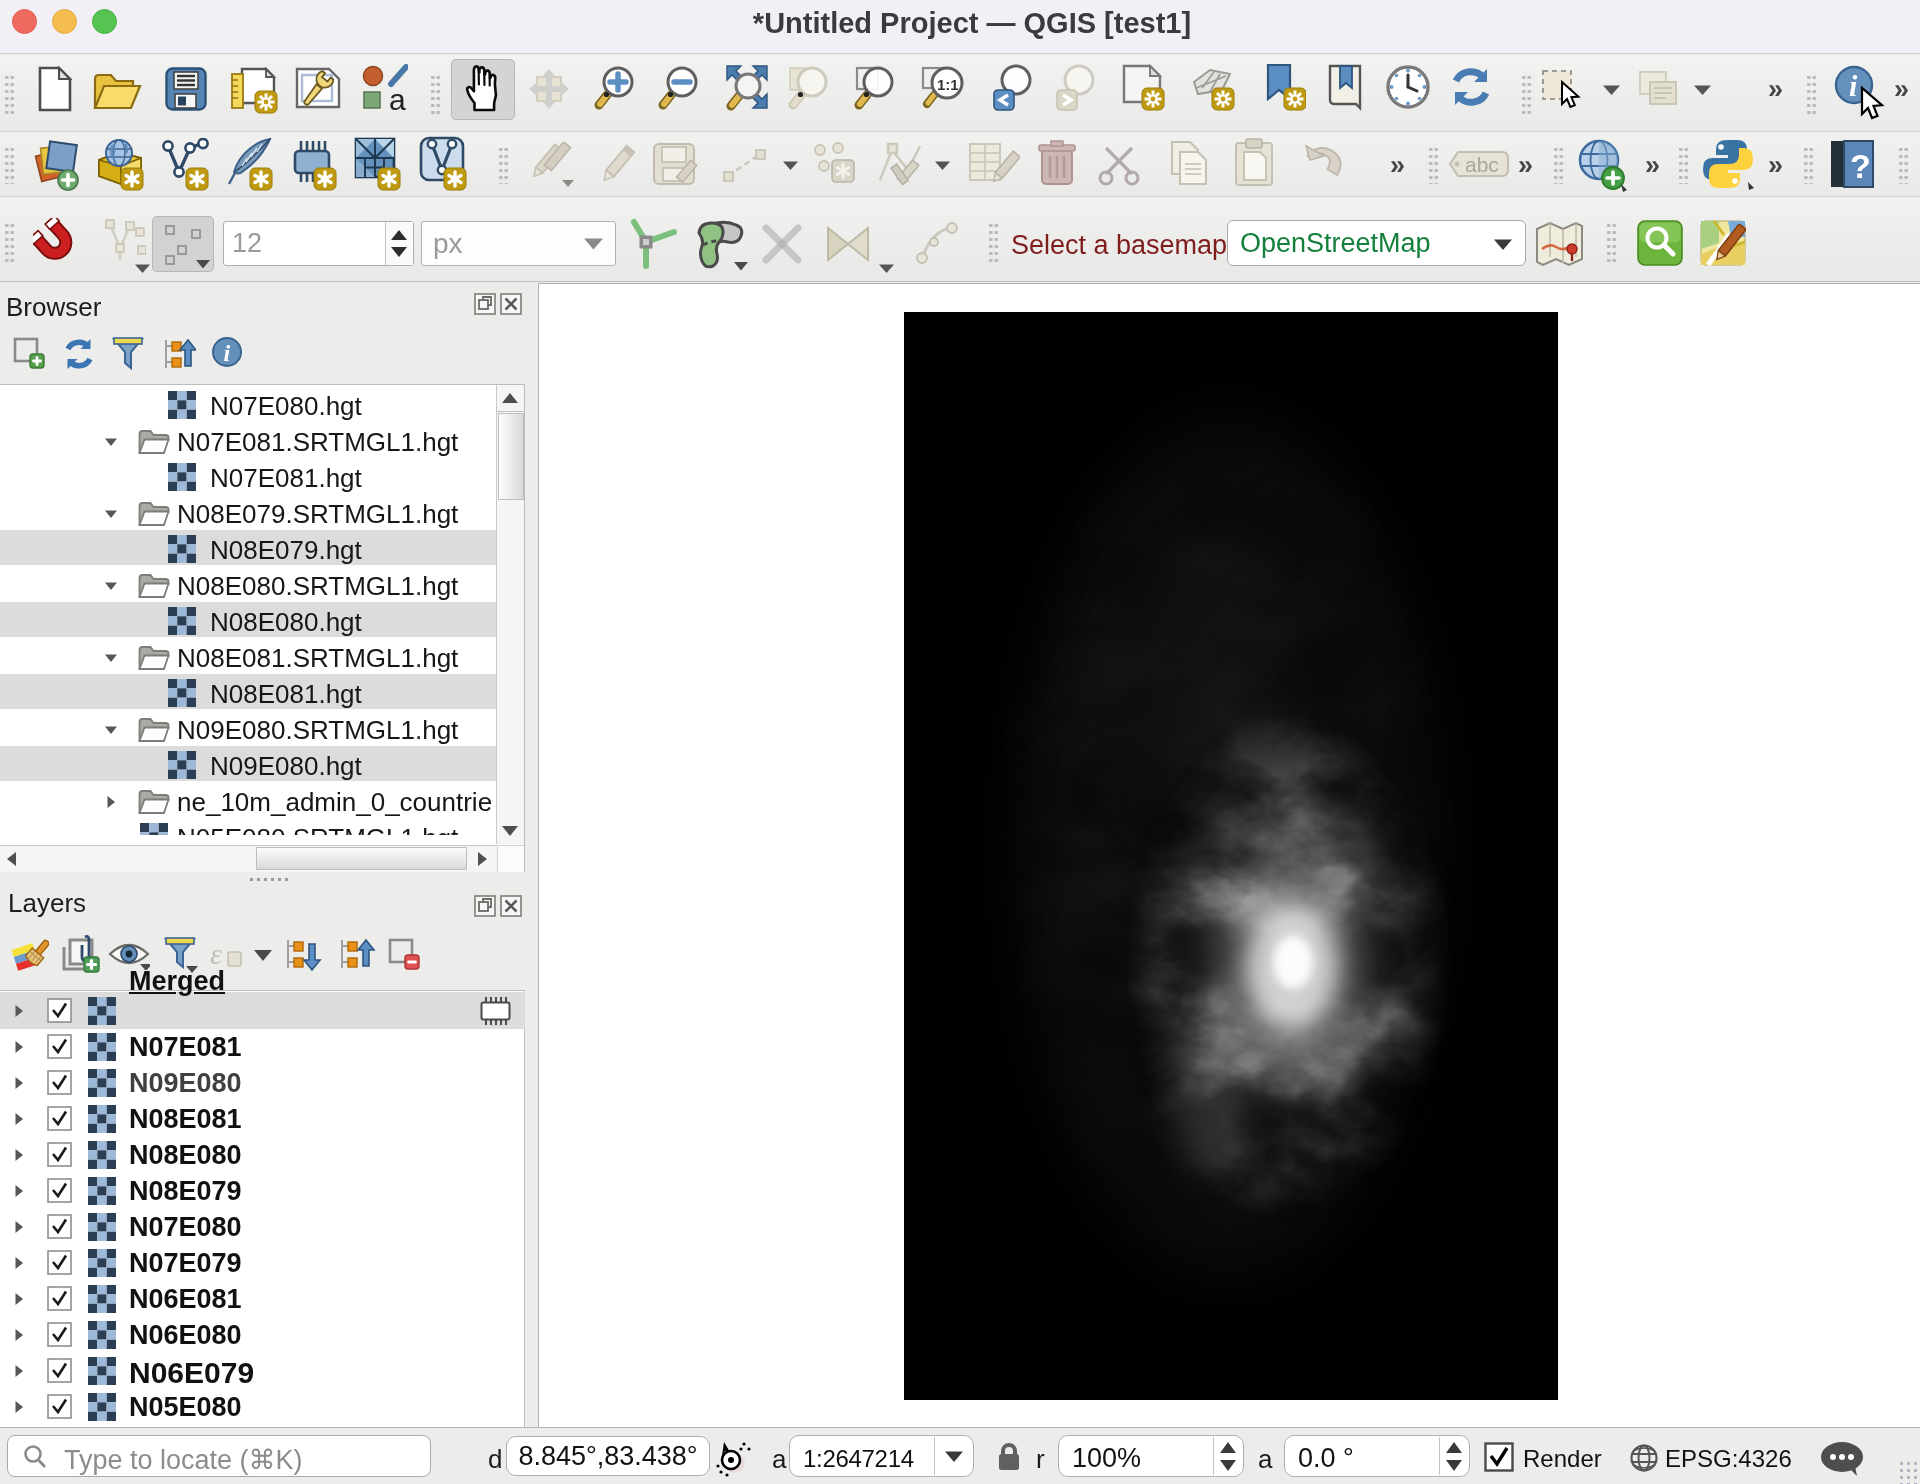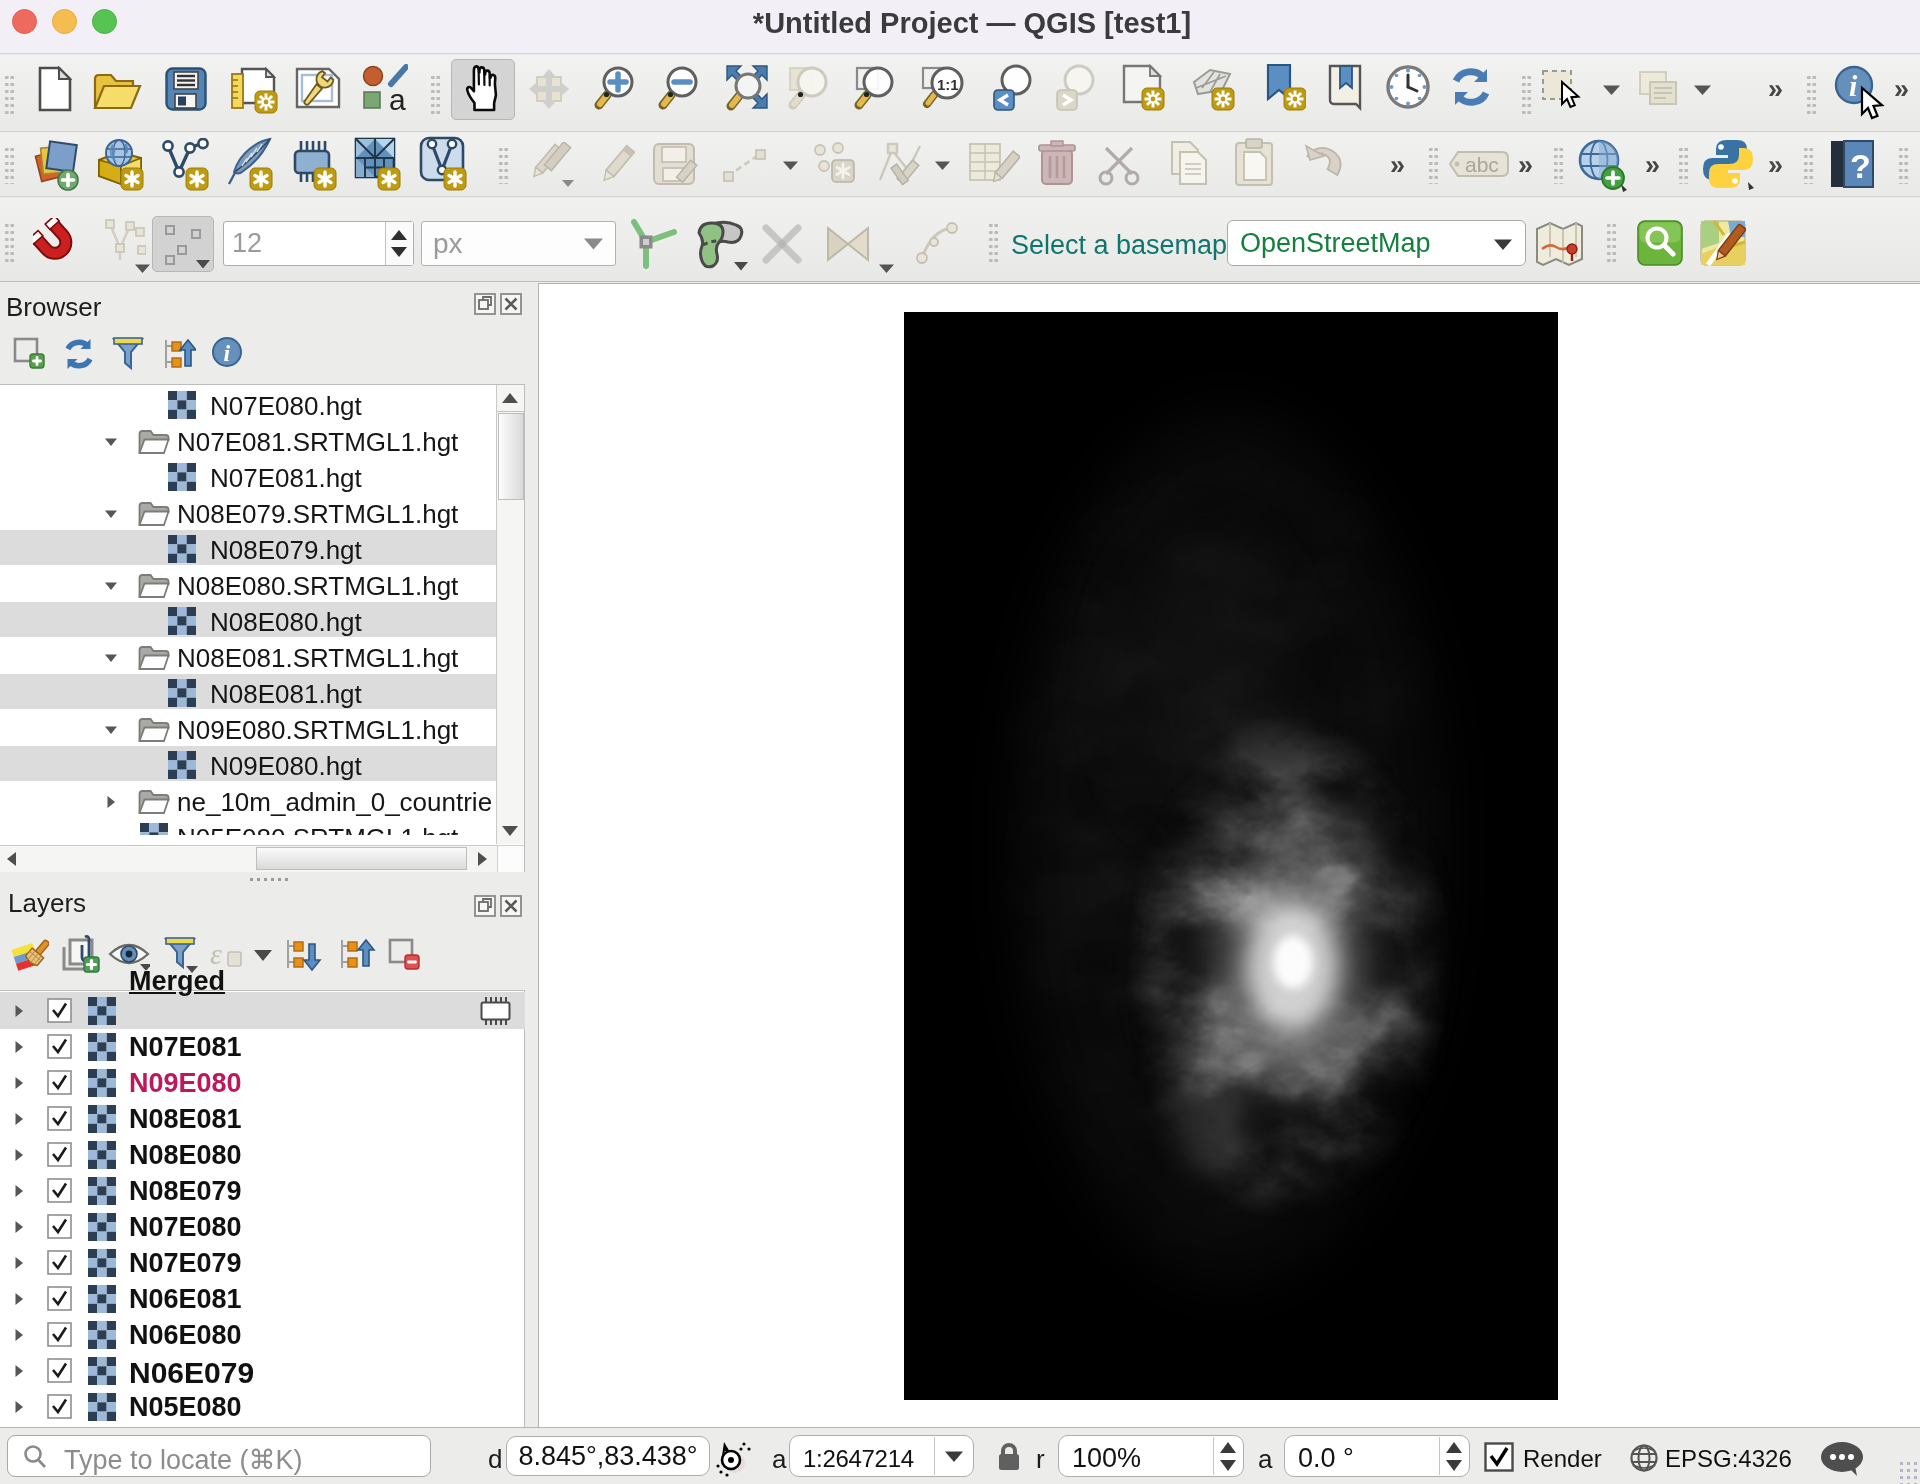--- a/index.html
+++ b/index.html
@@ -327,21 +327,21 @@
     <rect x="0.0" y="0.0" width="9.3" height="9.3" fill="#2c3e53"></rect>
     <rect x="9.3" y="0.0" width="9.3" height="9.3" fill="#9cb9d9"></rect>
     <rect x="18.7" y="0.0" width="9.3" height="9.3" fill="#2c3e53"></rect>
     <rect x="0.0" y="9.3" width="9.3" height="9.3" fill="#9cb9d9"></rect>
     <rect x="9.3" y="9.3" width="9.3" height="9.3" fill="#2c3e53"></rect>
     <rect x="18.7" y="9.3" width="9.3" height="9.3" fill="#9cb9d9"></rect>
     <rect x="0.0" y="18.7" width="9.3" height="9.3" fill="#2c3e53"></rect>
     <rect x="9.3" y="18.7" width="9.3" height="9.3" fill="#9cb9d9"></rect>
     <rect x="18.7" y="18.7" width="9.3" height="9.3" fill="#2c3e53"></rect>
   </svg>
-<div class="abs" style="left:129px;top:1068px;font-size:27px;font-weight:bold;color:#be185d;white-space:nowrap">N09E080</div>
+<div class="abs" style="left:129px;top:1068px;font-size:27px;font-weight:bold;color:#404040;white-space:nowrap">N09E080</div>
 <svg class="abs" style="left:14px;top:1112px" width="10" height="14">
     <path d="M1.5 1 v12 l7.5-6 z" fill="#565656"></path>
   </svg>
 <svg class="abs" style="left:47px;top:1106px" width="25" height="25">
     <rect x="1" y="1" width="23" height="23" fill="#fff" stroke="#8f8f8f" stroke-width="1.6"></rect>
     <path d="M6 12 l5 6 L19 5.5" fill="none" stroke="#1a1a1a" stroke-width="2.6"></path>
   </svg>
 <svg class="abs" style="left:88px;top:1105px" width="28" height="28">
     <rect x="0.0" y="0.0" width="9.3" height="9.3" fill="#2c3e53"></rect>
     <rect x="9.3" y="0.0" width="9.3" height="9.3" fill="#9cb9d9"></rect>
@@ -1191,21 +1191,21 @@
 <svg class="abs" style="left:914px;top:220px" width="44" height="46" viewBox="0 0 44 46">
     <g stroke="#ccc8bc" stroke-width="2.8" fill="none">
       <path d="M8 38 Q18 10 38 8"></path>
     </g>
     <g fill="#e8e4d8" stroke="#c4c0b2" stroke-width="1.8">
       <circle cx="8" cy="38" r="5"></circle>
       <circle cx="38" cy="8" r="5"></circle>
       <circle cx="20" cy="22" r="4"></circle>
     </g>
   </svg>
-<div class="abs" style="left:1011px;top:230px;font-size:27px;color:#0f766e">Select a basemap</div>
+<div class="abs" style="left:1011px;top:230px;font-size:27px;color:#7f1d1d">Select a basemap</div>
 <div class="abs" style="left:1227px;top:220px;width:299px;height:46px;background:#fff;border:1.5px solid #a9a9a9;border-radius:6px"></div>
 <div class="abs" style="left:1240px;top:228px;font-size:27px;color:#15803d">OpenStreetMap</div>
 <svg class="abs" style="left:1493px;top:238px" width="20" height="13" viewBox="0 0 20 13">
     <path d="M1 1.5 h18 l-9 10.5 z" fill="#3a3a3a"></path>
   </svg>
 <svg class="abs" style="left:1534px;top:219px" width="52" height="50" viewBox="0 0 52 50">
     <path d="M3 10 L16 4 L29 10 L42 4 L48 7 V40 L35 46 L22 40 L9 46 L3 43 z" fill="#f0ecdc" stroke="#8a8a80" stroke-width="2"></path>
     <path d="M16 4 V38 M29 10 V44 M42 4 V38" stroke="#c0bcac" stroke-width="1.6" fill="none"></path>
     <path d="M8 30 q8-6 14-2 q8 5 16-2" fill="none" stroke="#d06a3c" stroke-width="2.6"></path>
     <circle cx="38" cy="30" r="5" fill="#cc3a28" stroke="#8e2018" stroke-width="1.4"></circle>

